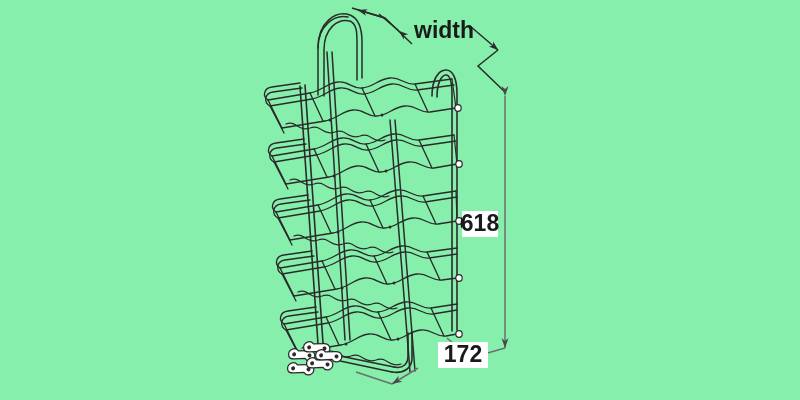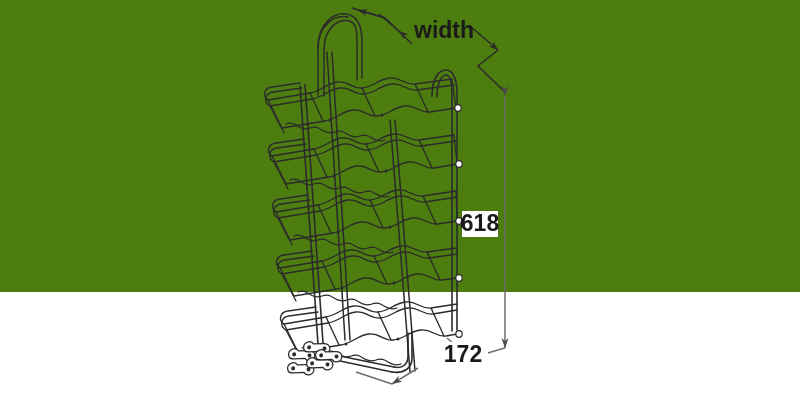--- a/index.html
+++ b/index.html
@@ -10,22 +10,22 @@
   }
   body {
     width: 800px;
     height: 400px;
     overflow: hidden;
     font-family: "Liberation Sans", sans-serif;
   }
   #stage {
     position: relative;
     width: 800px;
-    height: 292px;
-    background: #4d7c0f;
+    height: 400px;
+    background: #86efac;
   }
   #drawing {
     position: absolute;
     left: 0;
     top: 0;
     width: 800px;
     height: 400px;
     display: block;
   }
   .dim-text {

